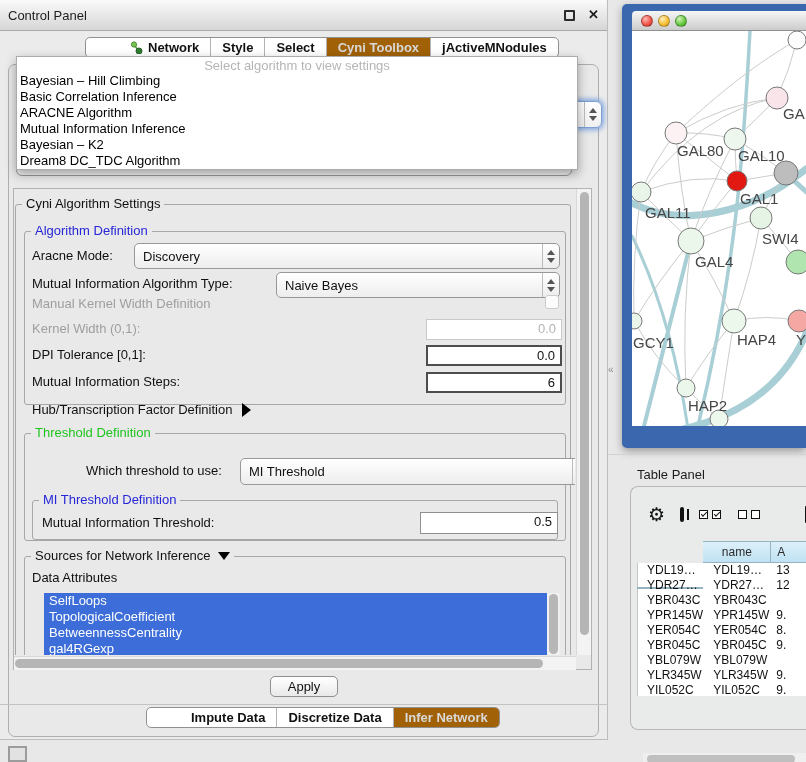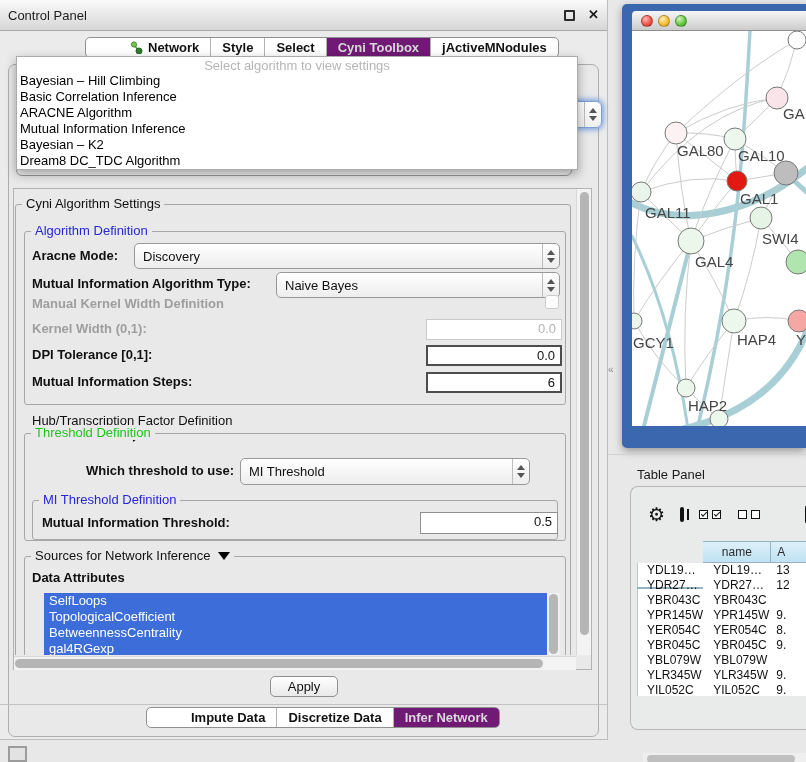--- a/index.html
+++ b/index.html
@@ -17,21 +17,21 @@
   .cp-float { position:absolute; right:32px; top:10px; width:11px; height:11px;
     border:2px solid #2b2b2b; border-radius:1px; }
   .cp-close { position:absolute; right:8px; top:7px; font-size:13px; font-weight:bold; color:#1c1c1c; }
 
   
   .tabbar { position:absolute; display:flex; height:21px; background:#ffffff;
     border:1px solid #909090; border-radius:5px; overflow:hidden; font-size:13px; font-weight:bold; }
   .tab { display:flex; align-items:center; padding:0 11px; border-left:1px solid #b3b3b3; color:#111;
     line-height:19px; white-space:nowrap; }
   .tab:first-child { border-left:none;padding-left:44px; }
-  .tab.selected { background:#701a75; color:#d9d9d9; }
+  .tab.selected { background:#a16207; color:#d9d9d9; }
   .top-tabs { left:85px; top:37px; }
   .bottom-tabs { left:146px; top:707px; }
   .net-icon { margin-right:5px; }
 
   
   .content-frame { position:absolute; left:8px; top:64px; width:591px; height:673px;
     border:1px solid #aeaeae; border-radius:7px; background:#e9e9e9; }
 
   
   .ghost-combo1 { position:absolute; left:470px; top:101px; width:132px; height:27px; z-index:5;
@@ -50,21 +50,21 @@
   
   .viewport-border { position:absolute; left:13px; top:188px; width:579px; height:482px; border:1px solid #b2b2b2; }
   .viewport { position:absolute; left:14px; top:189px; width:561px; height:466px; overflow:hidden; background:#e9e9e9; }
 
   .grp { position:absolute; border:1px solid #a7a7a7; border-radius:3px; }
   .grp > .gt { position:absolute; top:-9px; left:6px; background:#e9e9e9; padding:0 4px;
     font-size:13px; line-height:15px; white-space:nowrap; color:#111; display:flex; align-items:center; }
   .gt.blue { color:#2626d8; }
   .gt.green { color:#1ec51e; }
 
-  .lbl { position:absolute; font-size:13px; font-weight:bold; color:#101010; line-height:16px; white-space:nowrap; }
+  .lbl { position:absolute; font-size:13px; font-weight:normal; color:#101010; line-height:16px; white-space:nowrap; }
   .lbl.disabled { color:#9e9e9e; }
 
   .combo { position:absolute; height:26px; background:linear-gradient(#ffffff,#ededed);
     border:1px solid #989898; border-radius:5px; display:flex; align-items:center; }
   .combo .cval { flex:1; padding-left:8px; font-size:13px; color:#111; white-space:nowrap; overflow:hidden; }
   .stepper { width:17px; align-self:stretch; border-left:1px solid #bcbcbc;
     display:flex; flex-direction:column; align-items:center; justify-content:center; }
   .arr-up { width:0; height:0; border-left:4px solid transparent; border-right:4px solid transparent;
     border-bottom:5px solid #555; margin-bottom:3px; }
   .arr-dn { width:0; height:0; border-left:4px solid transparent; border-right:4px solid transparent;
@@ -231,30 +231,30 @@
       </div>
       <span class="lbl disabled" style="left:18px;top:107px;">Manual Kernel Width Definition</span>
       <div class="chk" style="left:531px;top:106px;"></div>
       <span class="lbl disabled" style="left:18px;top:132px;">Kernel Width (0,1):</span>
       <div class="fld disabled" style="left:412px;top:130px;width:136px;height:21px;">0.0</div>
       <span class="lbl" style="left:18px;top:158px;">DPI Tolerance [0,1]:</span>
       <div class="fld active" style="left:412px;top:156px;width:136px;height:21px;">0.0</div>
       <span class="lbl" style="left:18px;top:185px;">Mutual Information Steps:</span>
       <div class="fld active" style="left:412px;top:183px;width:136px;height:21px;">6</div>
 
-      <div class="expander" style="left:18px;top:224px;flex-direction:column;">
+      <div class="expander" style="left:18px;top:213px;">
         <span>Hub/Transcription Factor Definition</span>
         <i class="tri-right"></i>
       </div>
 
       <div class="grp" style="left:10px;top:244px;width:542px;height:108px;">
         <span class="gt green">Threshold Definition</span>
       </div>
       <span class="lbl" style="left:72px;top:274px;">Which threshold to use:</span>
-      <div class="combo" style="left:226px;top:269px;width:290px;height:27px;">
+      <div class="combo" style="left:226px;top:269px;width:350px;height:27px;">
         <span class="cval">MI Threshold</span>
         <span class="stepper">
             <i class="arr-up"></i>
             <i class="arr-dn"></i>
           </span>
       </div>
       <div class="grp" style="left:18px;top:311px;width:526px;height:40px;">
         <span class="gt blue">MI Threshold Definition</span>
       </div>
       <span class="lbl" style="left:28px;top:326px;">Mutual Information Threshold:</span>

